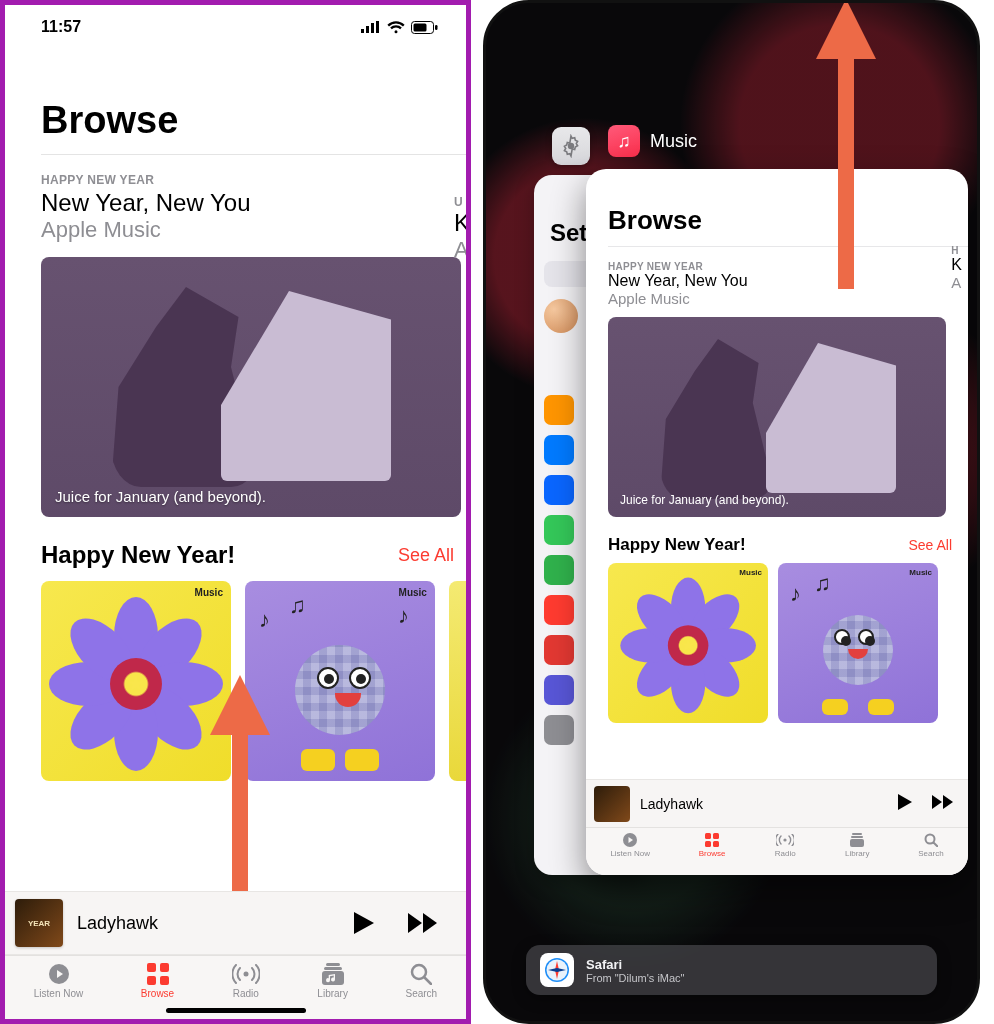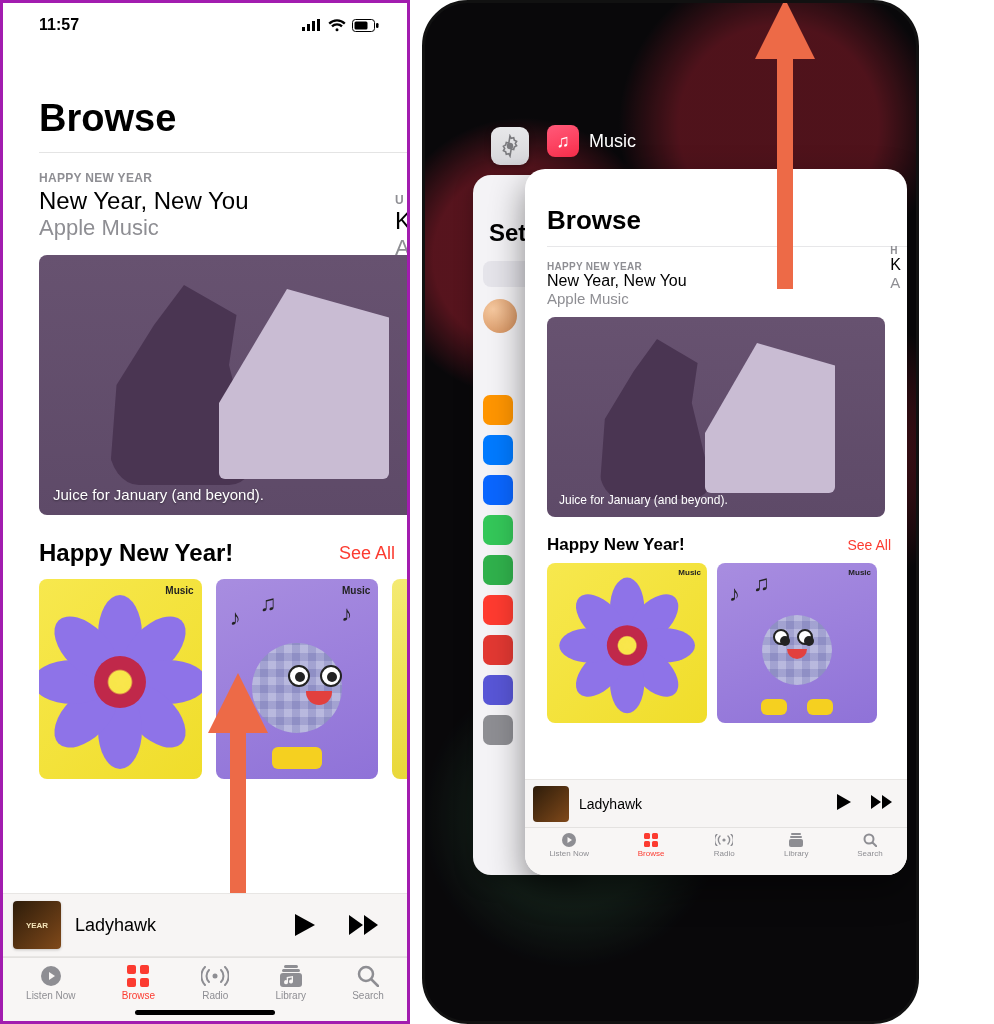--- a/index.html
+++ b/index.html
@@ -6,25 +6,25 @@
   body {
     font-family: -apple-system, BlinkMacSystemFont, "Segoe UI", Helvetica, Arial, sans-serif;
     background: #fff;
     width: 994px;
     height: 1024px;
     display: flex;
     gap: 12px;
   }
   
   .left {
-    width: 410px;
+    width: 471px;
     height: 1024px;
     background: #fff;
     position: relative;
-    border: 3px solid #a21caf;
+    border: 5px solid #a21caf;
     overflow: hidden;
   }
   .status-bar {
     height: 44px;
     display: flex;
     align-items: center;
     justify-content: space-between;
     padding: 0 28px 0 36px;
     font-size: 16px;
     font-weight: 600;
@@ -528,15 +528,29 @@
           </div>
       </div>
     </div>
 
     <div class="arrow-overlay" style="left:330px;top:-4px;">
       <svg width="60" height="290" viewBox="0 0 60 290">
         <polygon points="30,0 60,60 38,60 38,290 22,290 22,60 0,60" fill="#ed6a47"></polygon>
       </svg>
     </div>
 
+    <div class="handoff">
+      <div class="safari-icon">
+        <svg width="26" height="26" viewBox="0 0 26 26">
+            <circle cx="13" cy="13" r="12" fill="#1f8ef7"></circle>
+            <circle cx="13" cy="13" r="10.5" fill="#e9f2fb"></circle>
+            <polygon points="13,4 15,13 13,22 11,13" fill="#ff3b30"></polygon>
+            <polygon points="4,13 13,11 22,13 13,15" fill="#0a3d8f"></polygon>
+          </svg>
+      </div>
+      <div>
+        <div class="ht">Safari</div>
+        <div class="hs">From "Dilum's iMac"</div>
+      </div>
+    </div>
 
   </div>
 </div>
 
 </body></html>

